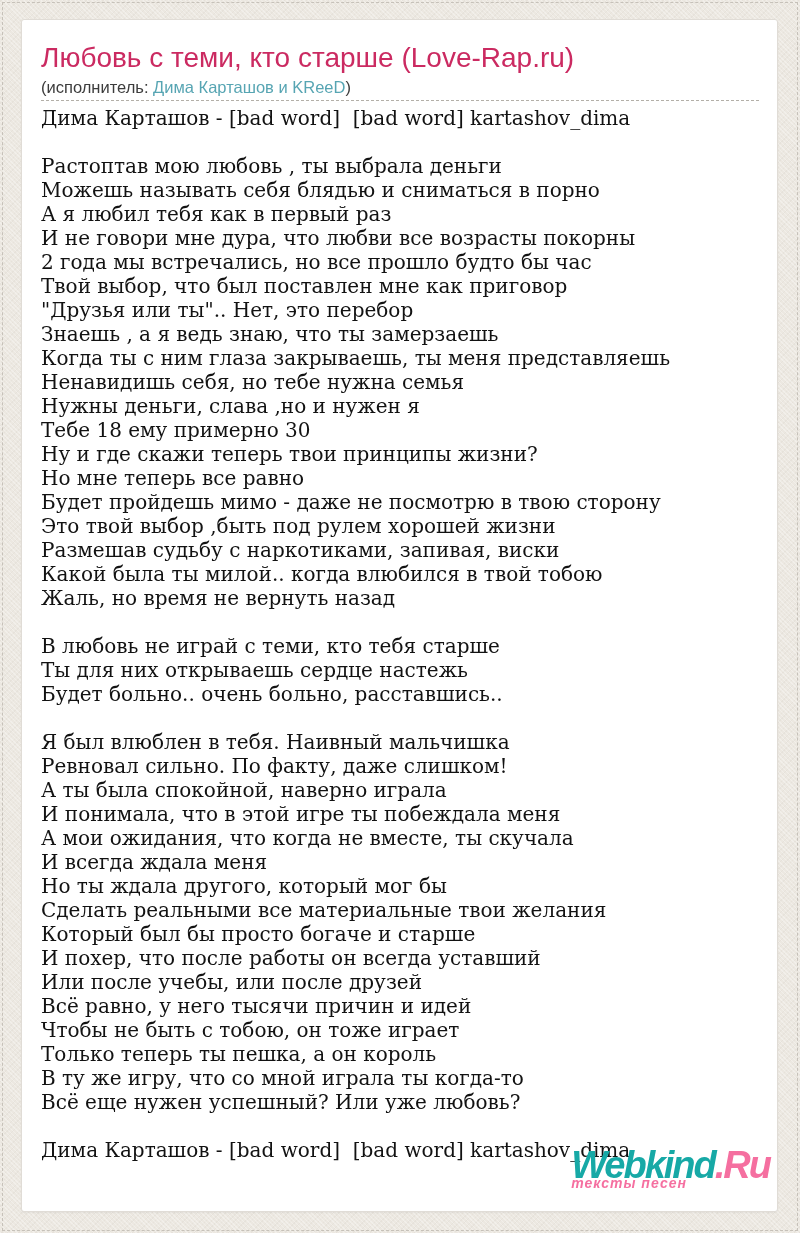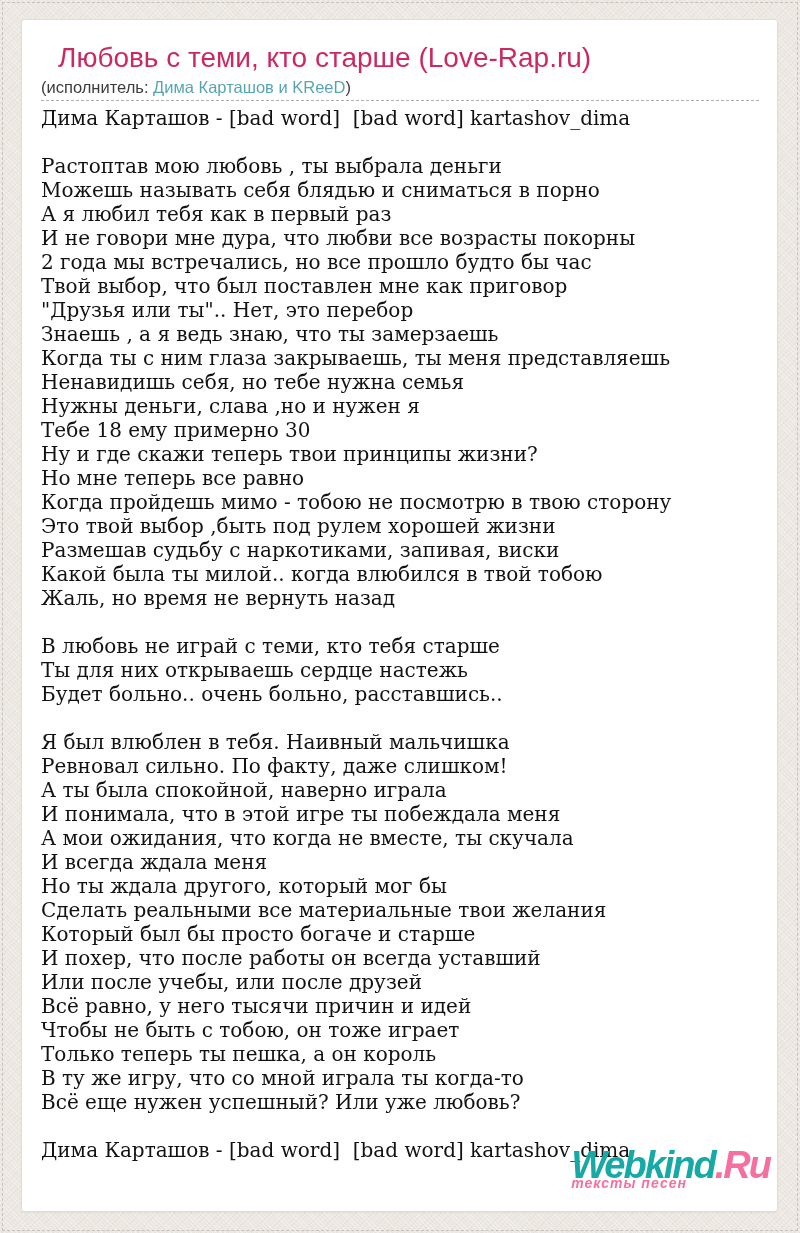--- a/index.html
+++ b/index.html
@@ -16,21 +16,21 @@
     border:1px dashed #c6c1b9;pointer-events:none;
   }
   .card{
     position:absolute;left:21px;top:19px;width:755px;height:1191px;
     background:#ffffff;border:1px solid #e0dcd6;border-radius:3px;
     box-shadow:0 1px 2px rgba(0,0,0,.05);
     overflow:hidden;
   }
   .card-inner{padding:12px 18px 0 19px;}
   .page-title{
-    margin:10px 0 3px 17px;
+    margin:10px 0 3px 0;
     font-size:28px;line-height:32px;font-weight:normal;
     color:var(--accent);
   }
   .subtitle{
     font-size:16.5px;line-height:20px;color:#3c3c3c;
   }
   .artist-link{
     color:var(--link);text-decoration:none;cursor:pointer;
   }
   .dotted-rule{
@@ -85,21 +85,21 @@
         <div class="lyric-line">2 года мы встречались, но все прошло будто бы час</div>
         <div class="lyric-line">Твой выбор, что был поставлен мне как приговор</div>
         <div class="lyric-line">"Друзья или ты".. Нет, это перебор</div>
         <div class="lyric-line">Знаешь , а я ведь знаю, что ты замерзаешь</div>
         <div class="lyric-line">Когда ты с ним глаза закрываешь, ты меня представляешь</div>
         <div class="lyric-line">Ненавидишь себя, но тебе нужна семья</div>
         <div class="lyric-line">Нужны деньги, слава ,но и нужен я</div>
         <div class="lyric-line">Тебе 18 ему примерно 30</div>
         <div class="lyric-line">Ну и где скажи теперь твои принципы жизни?</div>
         <div class="lyric-line">Но мне теперь все равно</div>
-        <div class="lyric-line">Когда пройдешь мимо - тобою не посмотрю в твою сторону</div>
+        <div class="lyric-line">Будет пройдешь мимо - даже не посмотрю в твою сторону</div>
         <div class="lyric-line">Это твой выбор ,быть под рулем хорошей жизни</div>
         <div class="lyric-line">Размешав судьбу с наркотиками, запивая, виски</div>
         <div class="lyric-line">Какой была ты милой.. когда влюбился в твой тобою</div>
         <div class="lyric-line">Жаль, но время не вернуть назад</div>
         <div class="lyric-line"></div>
         <div class="lyric-line">В любовь не играй с теми, кто тебя старше</div>
         <div class="lyric-line">Ты для них открываешь сердце настежь</div>
         <div class="lyric-line">Будет больно.. очень больно, расставшись..</div>
         <div class="lyric-line"></div>
         <div class="lyric-line">Я был влюблен в тебя. Наивный мальчишка</div>

